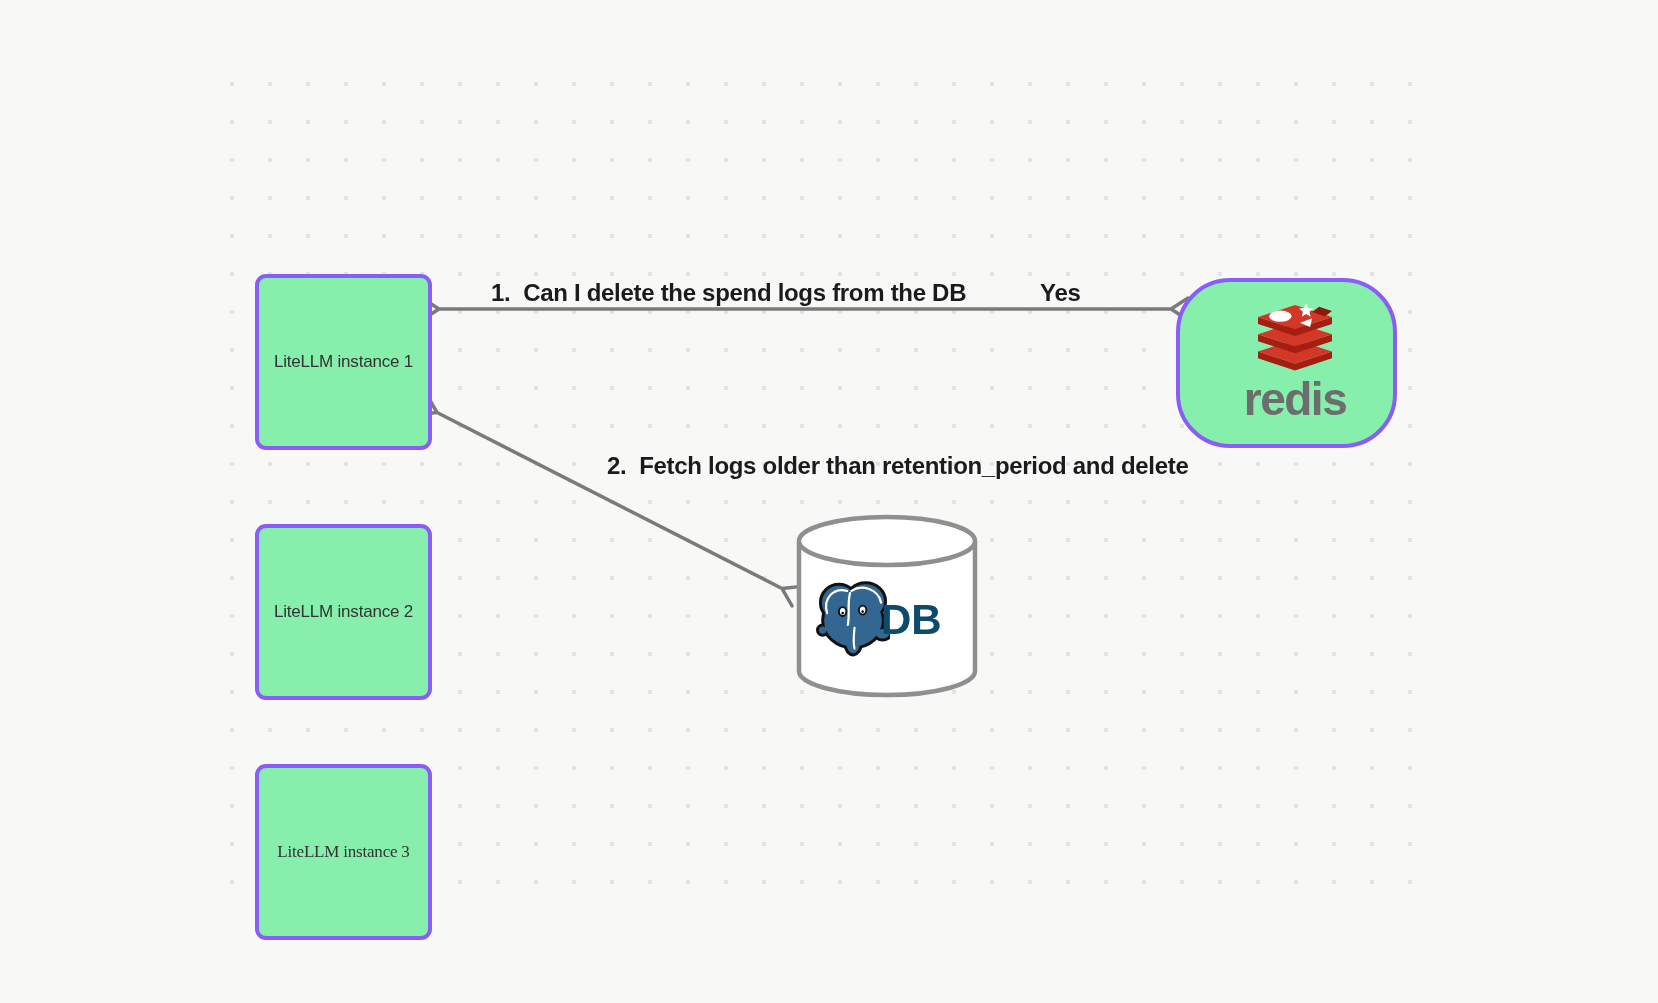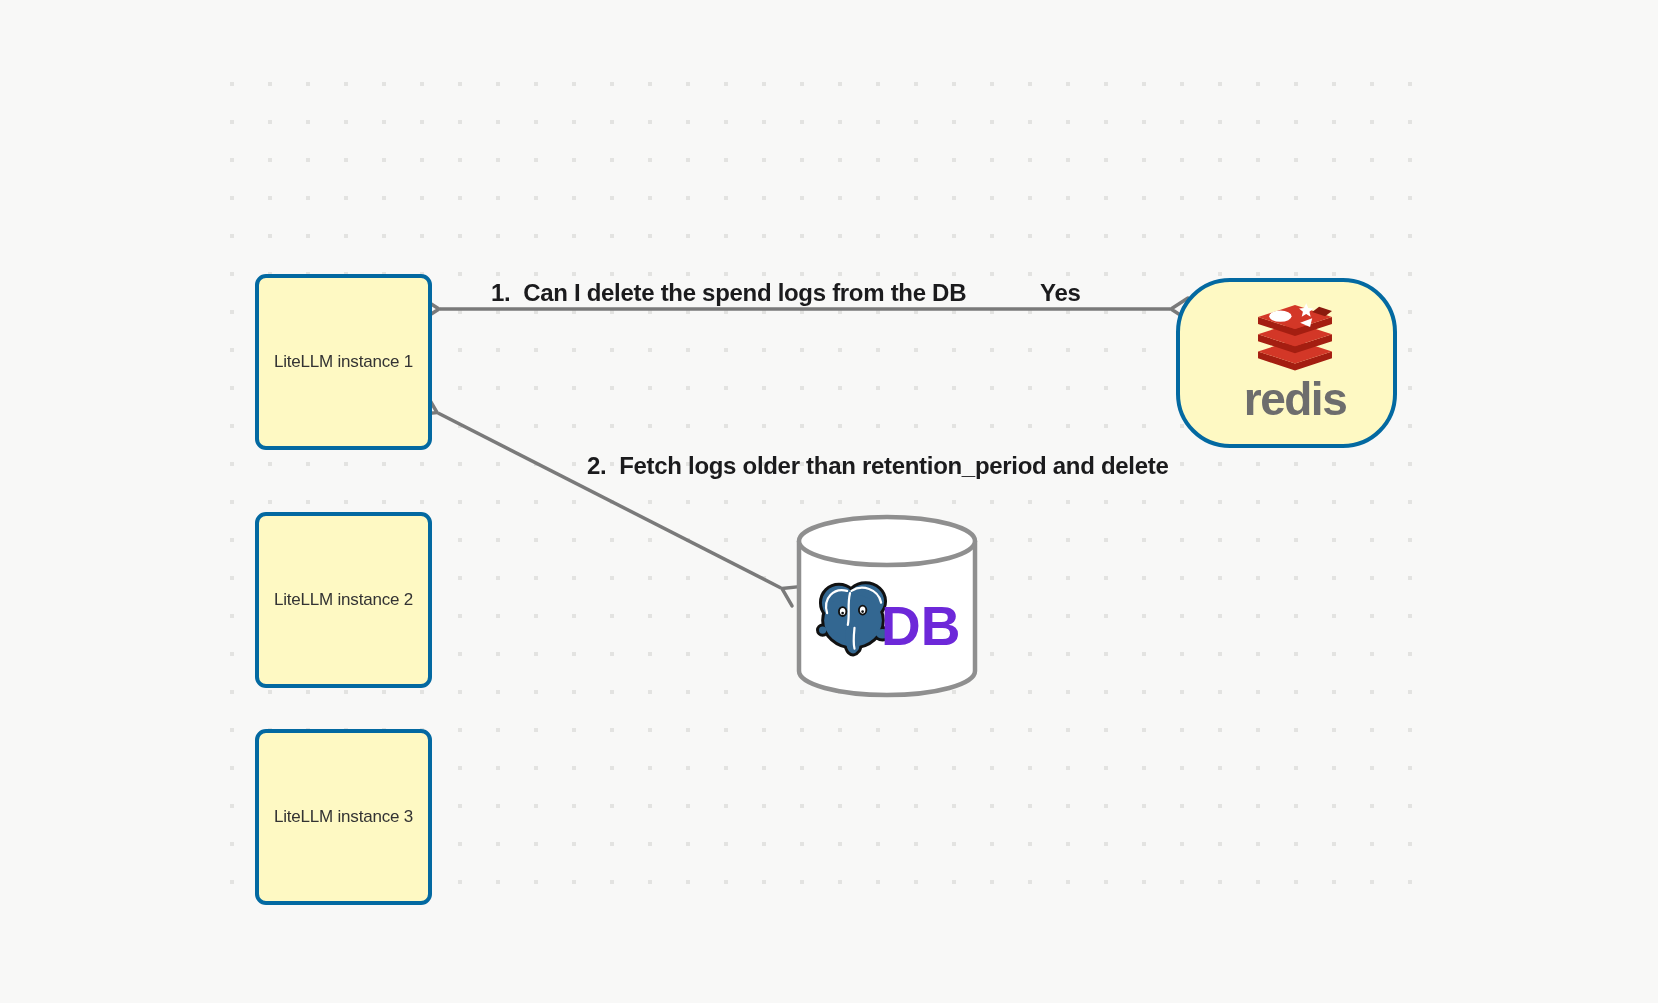--- a/index.html
+++ b/index.html
@@ -7,47 +7,47 @@
     width:1658px;height:1003px;position:relative;overflow:hidden;
     background:#f8f8f7;
     font-family:"Liberation Sans","DejaVu Sans",sans-serif;
   }
   .dotgrid{
     position:absolute;left:213px;top:65px;width:1216px;height:836px;
     background-image:radial-gradient(circle,#e3e3e1 2.3px,rgba(0,0,0,0) 2.5px);
     background-size:38px 38px;
   }
   .node{
-    position:absolute;background:#fef9c3;border:4px solid #0369a1;
+    position:absolute;background:#86efac;border:4px solid #8b5cf6;
     box-sizing:border-box;display:flex;align-items:center;justify-content:center;text-align:center;
   }
   .instance{left:255px;width:177px;height:176px;border-radius:11px;}
   .instance .lbl{font-size:17px;color:#333333;letter-spacing:-0.2px;}
   #inst1{top:274px;}
-  #inst2{top:512px;}
-  #inst3{top:729px;}
+  #inst2{top:524px;}
+  #inst3{top:764px;font-family:Liberation Serif, serif;}
   .redis-node{
     left:1176px;top:278px;width:221px;height:170px;border-radius:54px;
     flex-direction:column;justify-content:flex-start;padding-left:17px;
   }
   .redis-word{
     font-weight:bold;font-size:46px;color:#6d6d6d;letter-spacing:-1.5px;
     margin-top:-8px;line-height:1;
   }
   .arrow-layer,.cyl-layer{position:absolute;left:0;top:0;pointer-events:none;}
   .biglabel{
     position:absolute;font-weight:700;font-size:24px;color:#1b1b1d;
     letter-spacing:-0.3px;white-space:pre;line-height:1.1;
   }
   #label1{left:491px;top:280px;}
   #label1yes{left:1040px;top:280px;}
-  #label2{left:587px;top:453px;text-align:right;}
+  #label2{left:607px;top:453px;text-align:right;}
   #dbtext{
-    position:absolute;left:881px;top:599px;font-size:55px;font-weight:600;
-    color:#6d28d9;line-height:1;letter-spacing:0px;
+    position:absolute;left:881px;top:599px;font-size:42px;font-weight:600;
+    color:#0c4a6e;line-height:1;letter-spacing:0px;
   }
   .pg-icon{position:absolute;left:816px;top:578px;}
 </style>
 </head>
 <body>
 
 <div class="dotgrid"></div>
 
 <svg class="arrow-layer" width="1658" height="1003" viewBox="0 0 1658 1003">
   <defs>

